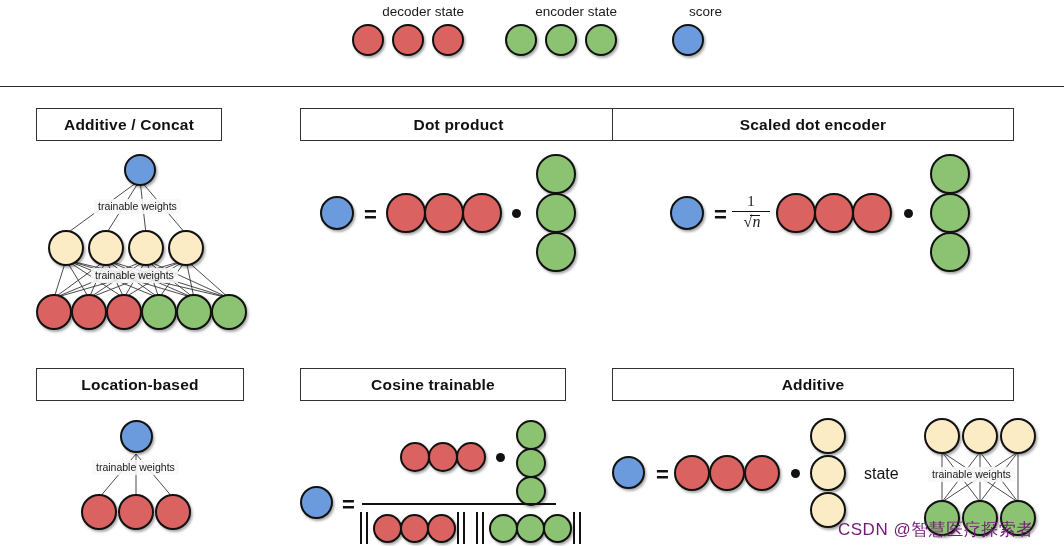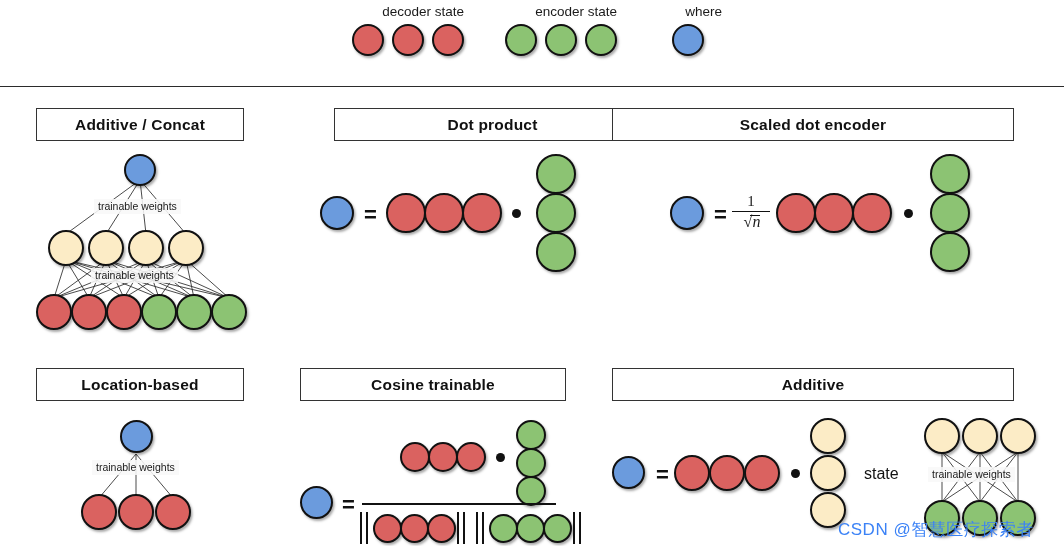--- a/index.html
+++ b/index.html
@@ -44,21 +44,21 @@
   .frac .bar{border-top:1.4px solid #111;margin:2px 0 1px;}
   .frac .den{font-size:16px;line-height:18px;font-style:italic;}
   .sqrt-wrap{display:inline-block;position:relative;padding-left:2px;}
   .sqrt-wrap .obar{position:absolute;left:8px;right:0;top:2px;border-top:1.2px solid #111;}
 
   .fracline{position:absolute;border-top:2px solid #111;}
   .pipe{position:absolute;background:#111;width:2.2px;}
 
   .where{position:absolute;font-size:16px;color:#111;line-height:1;}
 
-  .watermark{position:absolute;font-size:17px;color:#3b82f6;white-space:nowrap;
+  .watermark{position:absolute;font-size:17px;color:#701a75;white-space:nowrap;
              letter-spacing:.5px;}
 </style>
 </head>
 <body>
 
 <div class="legend">
 
   <div class="legend-group" style="left:352px;top:4px;">
     <div class="legend-label">decoder state</div>
     <div class="legend-row">
@@ -71,30 +71,30 @@
   <div class="legend-group" style="left:505px;top:4px;">
     <div class="legend-label">encoder state</div>
     <div class="legend-row">
       <div class="node n-green" style="width:32px;height:32px;"></div>
       <div class="node n-green" style="width:32px;height:32px;"></div>
       <div class="node n-green" style="width:32px;height:32px;"></div>
     </div>
   </div>
 
   <div class="legend-group" style="left:654px;top:4px;width:68px;">
-    <div class="legend-label">where</div>
+    <div class="legend-label">score</div>
     <div class="legend-row">
       <div class="node n-blue" style="width:32px;height:32px;"></div>
     </div>
   </div>
 </div>
 
 <div class="divider" id="divider-top"></div>
 
-<div class="panel" style="left:36px;top:108px;width:208px;">
+<div class="panel" style="left:36px;top:108px;width:186px;">
   <div class="panel-title">Additive / Concat</div>
 </div>
 
 <div class="panel-body abs" style="left:36px;top:150px;width:208px;height:180px;">
 
   <svg class="edges" width="208" height="180">
 
     <line x1="104" y1="30" x2="30" y2="84"></line>
     <line x1="104" y1="30" x2="70" y2="84"></line>
     <line x1="104" y1="30" x2="110" y2="84"></line>
@@ -141,21 +141,21 @@
   <div class="tw-label" style="left:55px;top:118px;">trainable weights</div>
 
   <div class="node n-red abs" style="left:0px;top:144px;width:36px;height:36px;"></div>
   <div class="node n-red abs" style="left:35px;top:144px;width:36px;height:36px;"></div>
   <div class="node n-red abs" style="left:70px;top:144px;width:36px;height:36px;"></div>
   <div class="node n-green abs" style="left:105px;top:144px;width:36px;height:36px;"></div>
   <div class="node n-green abs" style="left:140px;top:144px;width:36px;height:36px;"></div>
   <div class="node n-green abs" style="left:175px;top:144px;width:36px;height:36px;"></div>
 </div>
 
-<div class="panel" style="left:300px;top:108px;width:317px;margin-left:34px;">
+<div class="panel" style="left:300px;top:108px;width:317px;">
   <div class="panel-title">Dot product</div>
 </div>
 
 <div class="panel-body abs" style="left:300px;top:150px;width:266px;height:140px;">
 
   <div class="node n-blue abs" style="left:20px;top:46px;width:34px;height:34px;"></div>
 
   <div class="eq" style="left:64px;top:54px;">=</div>
 
   <div class="node n-red abs" style="left:86px;top:43px;width:40px;height:40px;"></div>

